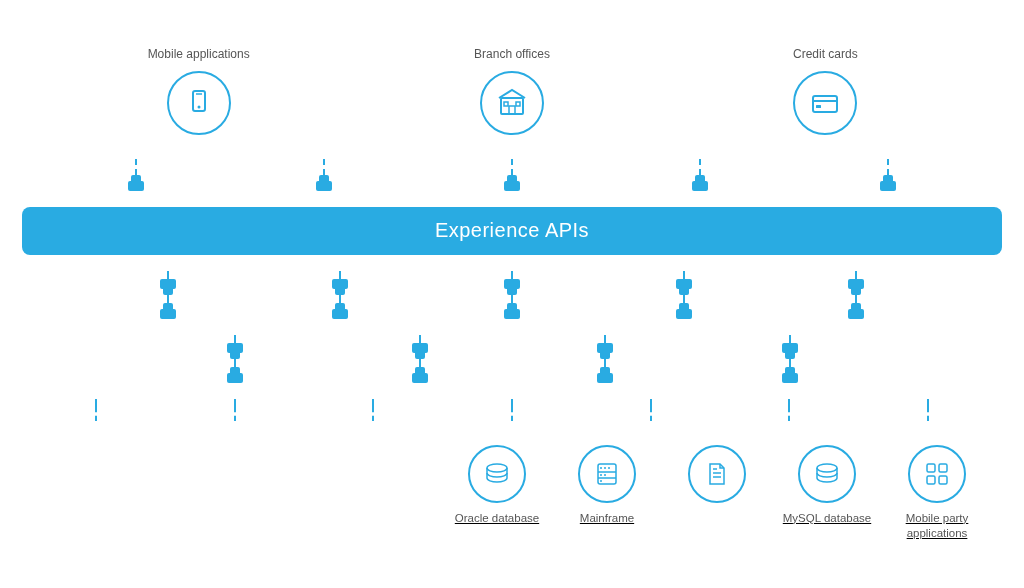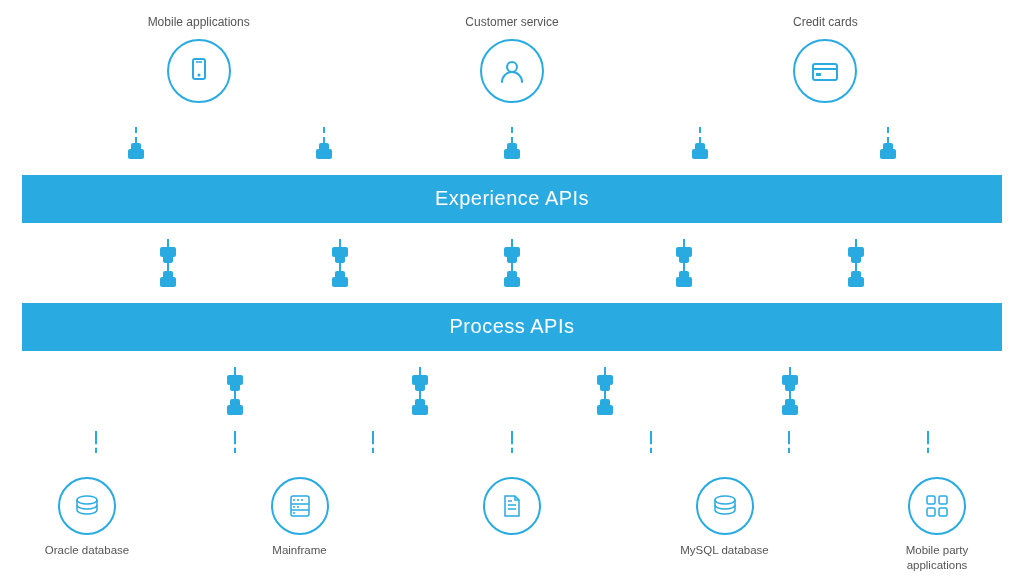--- a/index.html
+++ b/index.html
@@ -79,21 +79,21 @@
     }
 
     
     .api-bar {
       width: 100%;
       height: 48px;
       background: #29ABE2;
       display: flex;
       align-items: center;
       justify-content: center;
-      border-radius: 0;
+      border-radius: 8px;
     }
     .api-bar-label {
       color: #fff;
       font-size: 20px;
       font-weight: 400;
       letter-spacing: 0.5px;
     }
 
     
     .connectors-row {
@@ -105,24 +105,25 @@
     .connector-col {
       display: flex;
       flex-direction: column;
       align-items: center;
       width: 120px;
     }
 
     
     .bottom-icons-row {
       display: flex;
-      justify-content: space-between;
+      justify-content: flex-end;
       width: 100%;
       padding: 0 10px;
       margin-top: 8px;
+      text-decoration: underline;
     }
     .bottom-icon-item {
       display: flex;
       flex-direction: column;
       align-items: center;
       width: 110px;
     }
     .bottom-icon-item .label {
       font-size: 11.5px;
       color: #555;
@@ -146,31 +147,34 @@
 applications</div>
       <div class="circle-icon">
         <svg width="28" height="28" viewBox="0 0 28 28" fill="none">
           <rect x="8" y="2" width="12" height="20" rx="2" stroke="#29ABE2" stroke-width="2" fill="none"></rect>
           <circle cx="14" cy="18" r="1.5" fill="#29ABE2"></circle>
           <line x1="11" y1="5" x2="17" y2="5" stroke="#29ABE2" stroke-width="1.5"></line>
         </svg>
       </div>
     </div>
 
+
     <div class="icon-item">
-      <div class="label">Customer
-service</div>
+      <div class="label">Branch
+offices</div>
       <div class="circle-icon">
         <svg width="30" height="30" viewBox="0 0 30 30" fill="none">
-          <circle cx="15" cy="11" r="5" stroke="#29ABE2" stroke-width="2" fill="none"></circle>
-          <path d="M5 26c0-5.523 4.477-10 10-10s10 4.477 10 10" stroke="#29ABE2" stroke-width="2" fill="none" stroke-linecap="round"></path>
-        </svg>
-      </div>
-    </div>
-
+          <rect x="4" y="10" width="22" height="16" rx="1" stroke="#29ABE2" stroke-width="2" fill="none"></rect>
+          <path d="M2 10 L15 2 L28 10" stroke="#29ABE2" stroke-width="2" fill="none"></path>
+          <rect x="12" y="18" width="6" height="8" stroke="#29ABE2" stroke-width="1.5" fill="none"></rect>
+          <rect x="7" y="14" width="4" height="4" stroke="#29ABE2" stroke-width="1.5" fill="none"></rect>
+          <rect x="19" y="14" width="4" height="4" stroke="#29ABE2" stroke-width="1.5" fill="none"></rect>
+        </svg>
+      </div>
+    </div>
 
 
     <div class="icon-item">
       <div class="label">Credit
 cards</div>
       <div class="circle-icon">
         <svg width="30" height="30" viewBox="0 0 30 30" fill="none">
           <rect x="3" y="8" width="24" height="16" rx="2" stroke="#29ABE2" stroke-width="2" fill="none"></rect>
           <line x1="3" y1="13" x2="27" y2="13" stroke="#29ABE2" stroke-width="2"></line>
           <rect x="6" y="17" width="5" height="3" rx="0.5" fill="#29ABE2"></rect>
@@ -277,23 +281,20 @@
         <div class="plug-body"></div>
       </div>
       <div style="width:2px;height:8px;background:#29ABE2;"></div>
       <div class="connector-plug">
         <div class="plug-top"></div>
         <div class="plug-body"></div>
       </div>
     </div>
   </div>
 
-  <div class="api-bar">
-    <span class="api-bar-label">Process APIs</span>
-  </div>
 
   <div class="connectors-row" style="padding:0 120px;">
     <div class="connector-col">
       <div style="width:2px;height:8px;background:#29ABE2;"></div>
       <div class="connector-plug" style="transform:rotate(180deg)">
         <div class="plug-top"></div>
         <div class="plug-body"></div>
       </div>
       <div style="width:2px;height:8px;background:#29ABE2;"></div>
       <div class="connector-plug">

